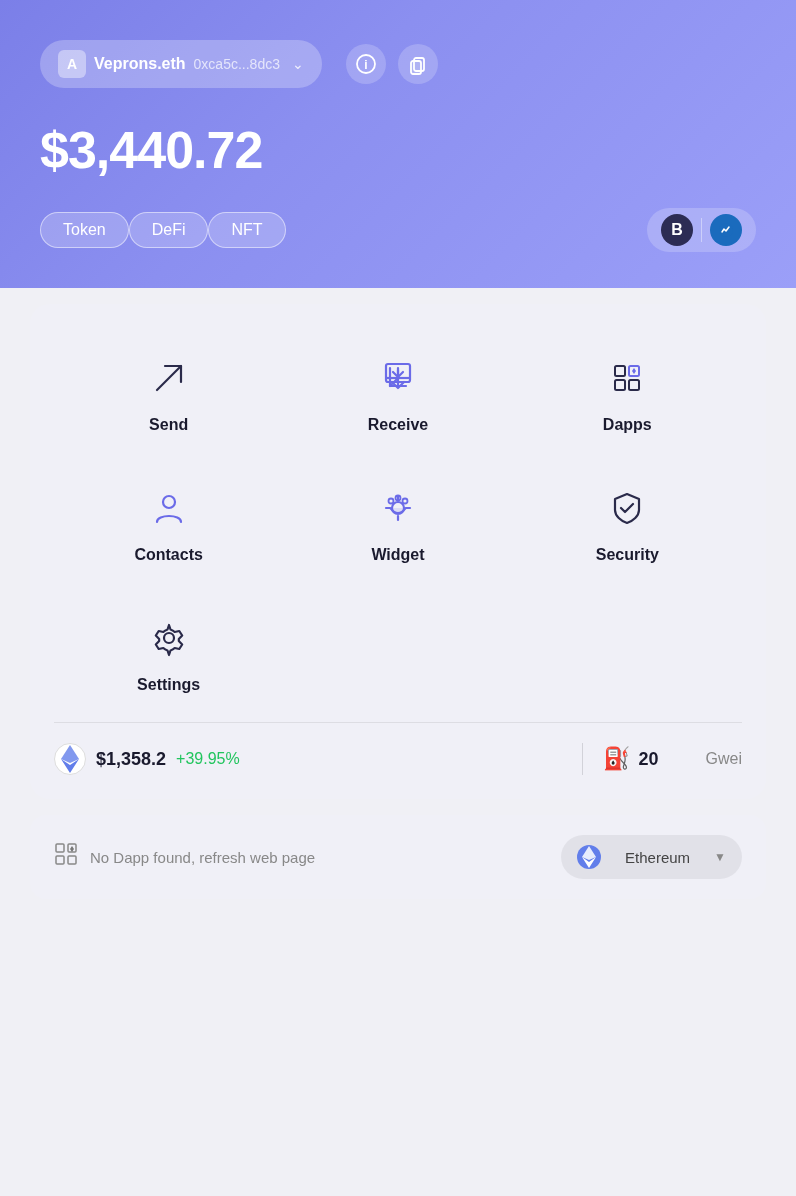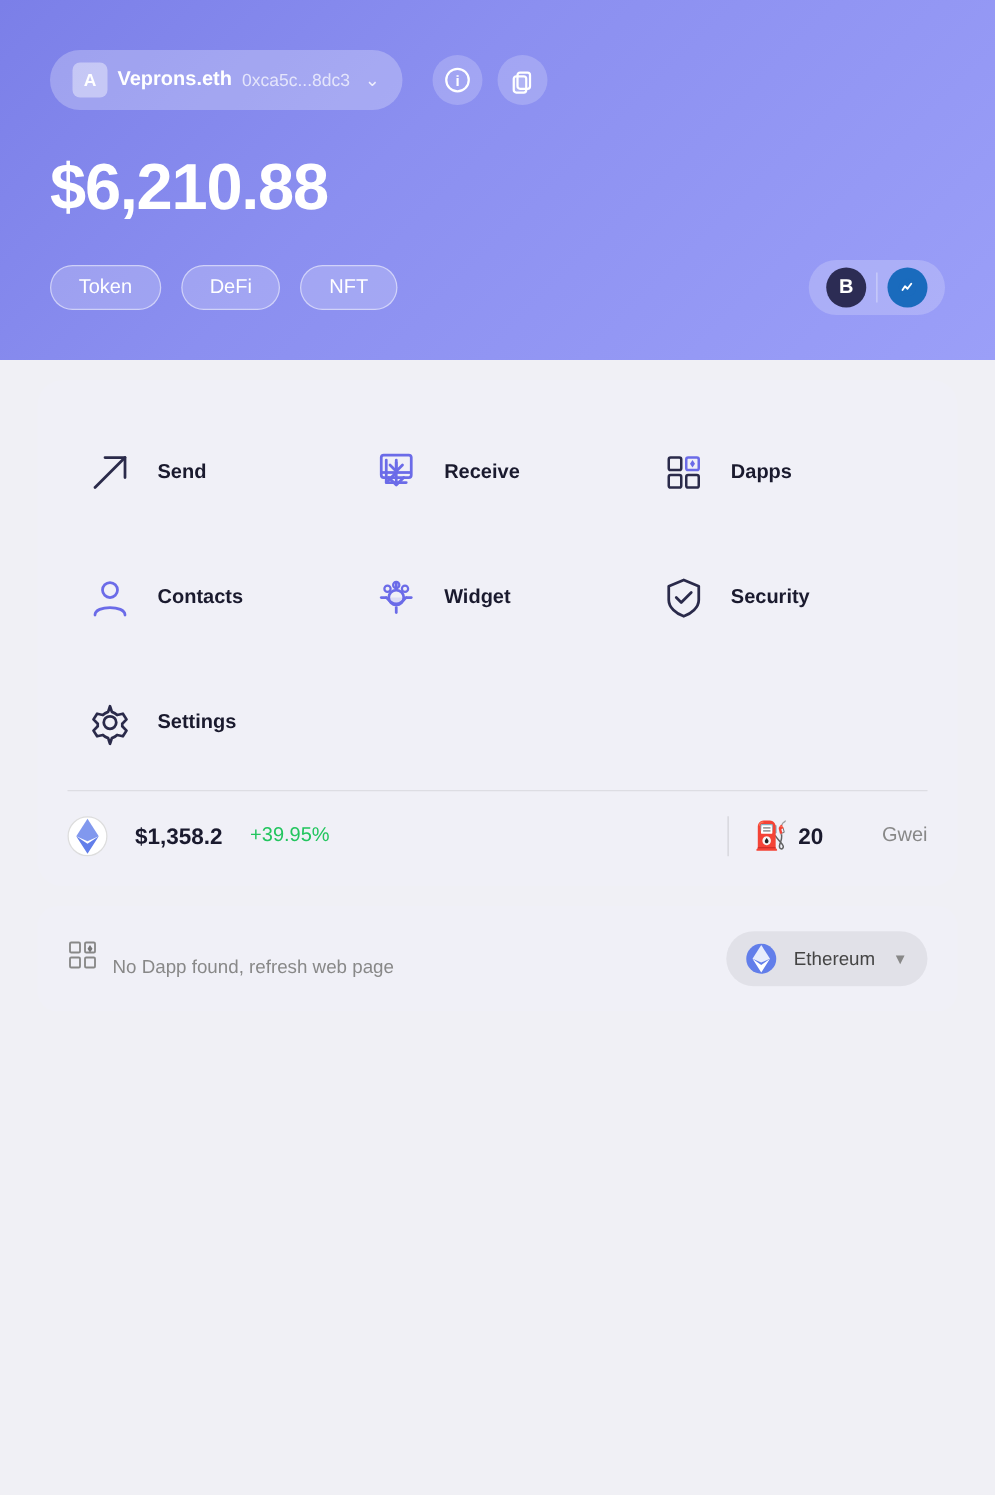--- a/index.html
+++ b/index.html
@@ -95,21 +95,21 @@
     }
 
     .tabs-row {
       display: flex;
       align-items: center;
       justify-content: space-between;
     }
 
     .tabs-left {
       display: flex;
-      gap: 16px;
+      gap: 0;
     }
 
     .tab-btn {
       background: rgba(255,255,255,0.2);
       border: 1.5px solid rgba(255,255,255,0.5);
       border-radius: 20px;
       color: white;
       font-size: 16px;
       font-weight: 500;
       padding: 8px 22px;
@@ -166,21 +166,21 @@
 
     .actions-grid {
       display: grid;
       grid-template-columns: repeat(3, 1fr);
       gap: 16px 0;
       margin-bottom: 12px;
     }
 
     .action-item {
       display: flex;
-      flex-direction: row;
+      flex-direction: column;
       align-items: center;
       gap: 12px;
       cursor: pointer;
       padding: 16px 8px;
     }
 
     .action-icon {
       width: 52px;
       height: 52px;
       display: flex;
@@ -204,21 +204,21 @@
       display: flex;
       align-items: center;
       border-top: 1px solid rgba(0,0,0,0.08);
       padding-top: 20px;
       margin-top: 8px;
     }
 
     .ticker-left {
       display: flex;
       align-items: center;
-      gap: 22px;
+      gap: 10px;
       flex: 1;
     }
 
     .eth-logo {
       width: 32px;
       height: 32px;
       border-radius: 50%;
       background: white;
       border: 1px solid #ddd;
       display: flex;
@@ -274,38 +274,38 @@
       border-radius: 16px;
       margin: 8px 30px 30px;
       padding: 20px 24px;
       display: flex;
       align-items: center;
       justify-content: space-between;
     }
 
     .dapp-left {
       display: flex;
-      align-items: flex-end;
+      align-items: center;
       gap: 12px;
     }
 
     .dapp-icon {
       font-size: 22px;
       color: #777;
     }
 
     .dapp-text {
       font-size: 15px;
       color: #888;
     }
 
     .network-btn {
       display: flex;
       align-items: center;
-      gap: 14px;
+      gap: 24px;
       background: rgba(0,0,0,0.06);
       border-radius: 24px;
       padding: 10px 16px;
       border: none;
       cursor: pointer;
     }
 
     .network-eth-icon {
       width: 24px;
       height: 24px;
@@ -349,21 +349,21 @@
       </button>
       <button class="header-icon-btn">
         <svg width="20" height="20" viewBox="0 0 20 20" fill="none">
           <rect x="6" y="4" width="10" height="13" rx="2" stroke="white" stroke-width="1.8"></rect>
           <rect x="3" y="7" width="10" height="13" rx="2" stroke="white" stroke-width="1.8" fill="rgba(255,255,255,0.15)"></rect>
         </svg>
       </button>
     </div>
   </div>
 
-  <div class="balance">$6,210.88</div>
+  <div class="balance">$3,440.72</div>
 
   <div class="tabs-row">
     <div class="tabs-left">
       <button class="tab-btn">Token</button>
       <button class="tab-btn">DeFi</button>
       <button class="tab-btn">NFT</button>
     </div>
     <div class="tabs-right">
       <div class="brand-logo">
         <span>B</span>

